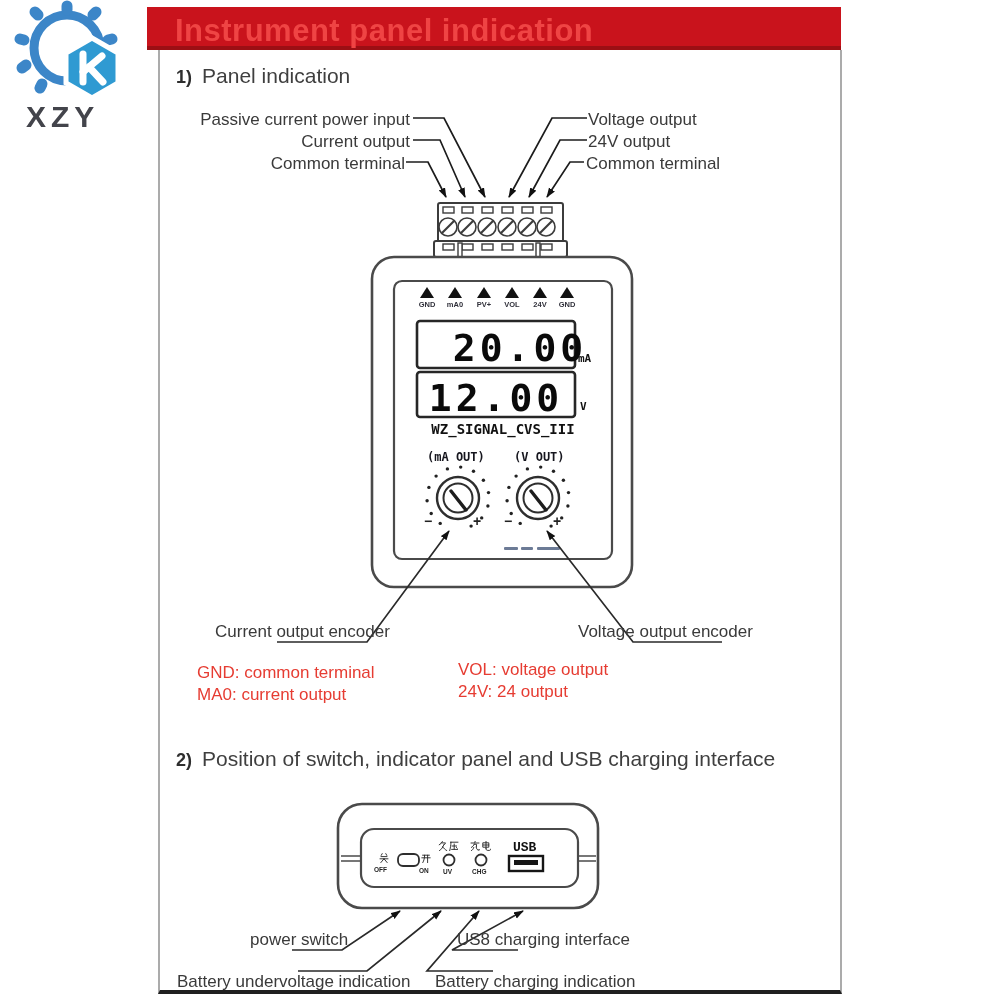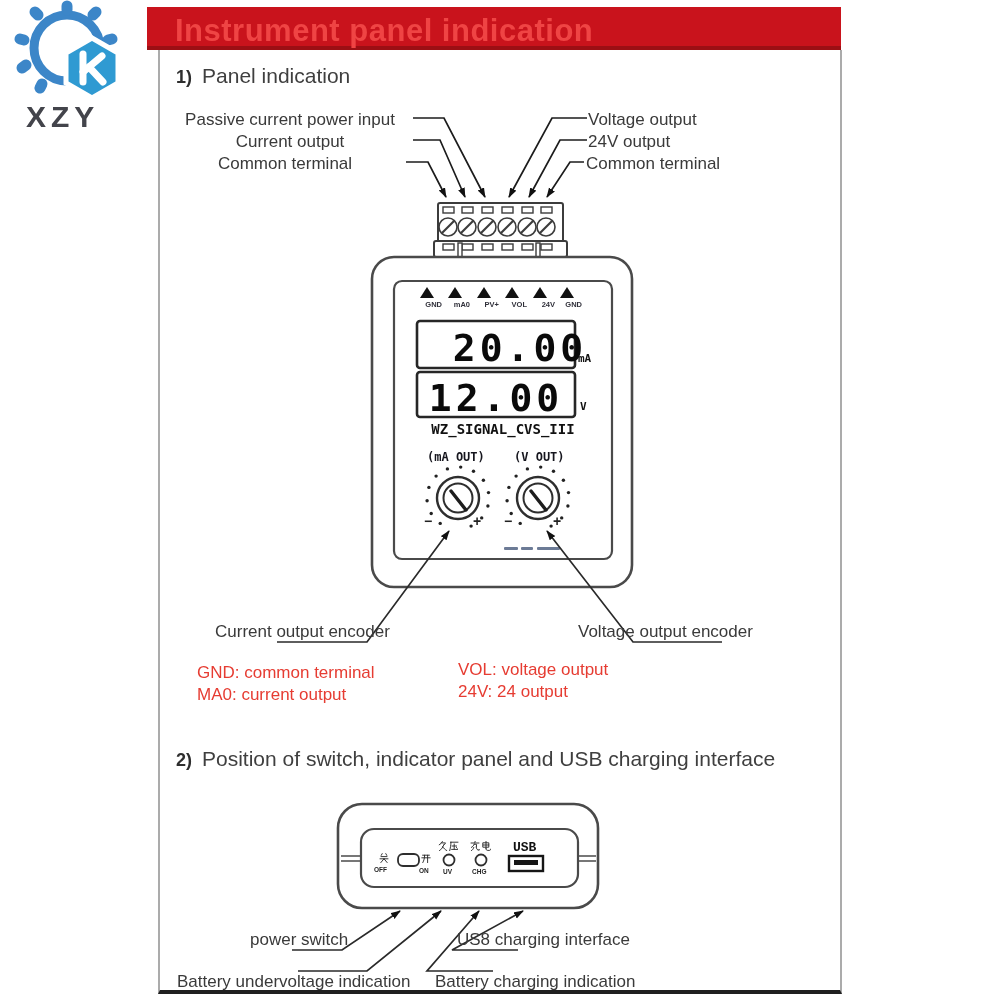--- a/index.html
+++ b/index.html
@@ -16,24 +16,24 @@
        border-left:2px solid #ababab;border-right:2px solid #ababab;
        border-bottom:4px solid #1f1f1f;box-sizing:border-box;}
   
   .brand{left:26px;top:100px;width:100px;font-size:30px;font-weight:bold;
        color:#43444b;letter-spacing:5px;}
   
   .sec-num{font-size:18px;font-weight:bold;color:#2e2e2e;}
   .sec-title{font-size:21px;color:#3f3f3f;margin-left:10px;}
   
   .lbl{font-size:17px;color:#3a3a3a;white-space:nowrap;}
-  .lbl-r{text-align:center;}
+  .lbl-r{text-align:right;}
   .note{font-size:17px;color:#e63c32;line-height:22px;white-space:nowrap;}
   
-  .mark{font-size:7.5px;font-weight:bold;color:#30303a;width:30px;text-align:right;}
+  .mark{font-size:7.5px;font-weight:bold;color:#30303a;width:30px;text-align:center;}
   .seg{font-family:"DejaVu Sans Mono",monospace;font-weight:bold;font-size:38px;
        letter-spacing:4px;color:#0a0a0a;width:158px;text-align:center;}
   .unit{font-family:"DejaVu Sans Mono",monospace;font-weight:bold;font-size:11px;color:#111;}
   .model{font-family:"DejaVu Sans Mono",monospace;font-weight:bold;font-size:14px;
        color:#111;width:218px;text-align:center;letter-spacing:0px;}
   .knob-lbl{font-family:"DejaVu Sans Mono",monospace;font-weight:bold;font-size:12px;
        color:#16161e;white-space:nowrap;}
   .pm{font-size:14px;font-weight:bold;color:#222;}
   .tiny{font-size:6.5px;font-weight:bold;color:#222;white-space:nowrap;}
   .usb-lbl{font-size:13px;font-weight:bold;color:#111;font-family:Liberation Mono, monospace;}

